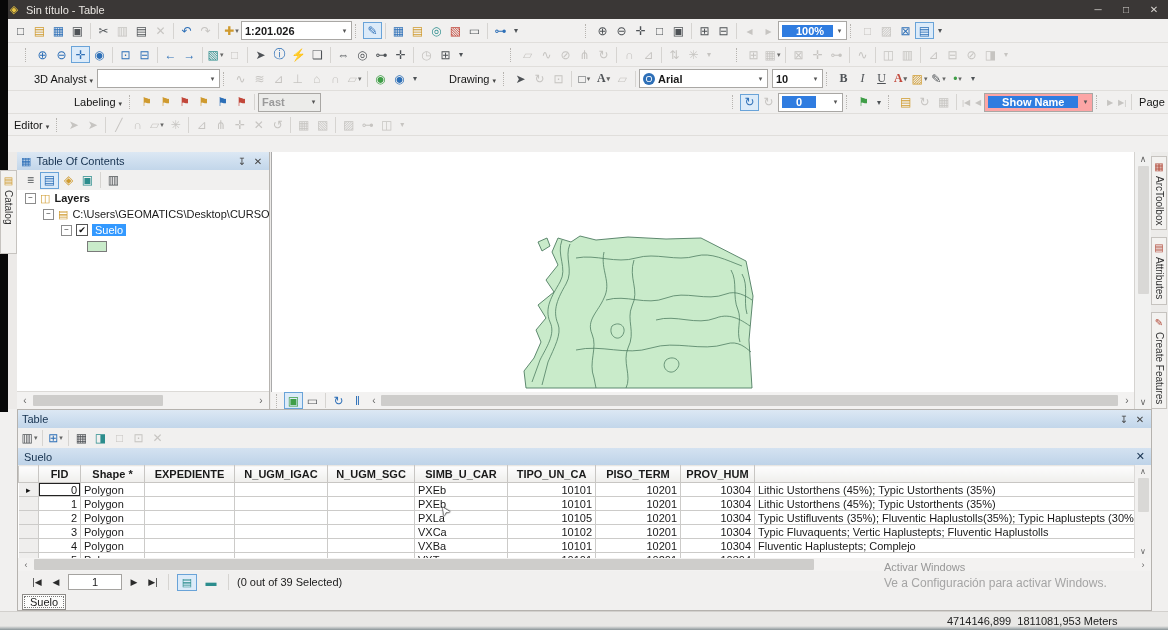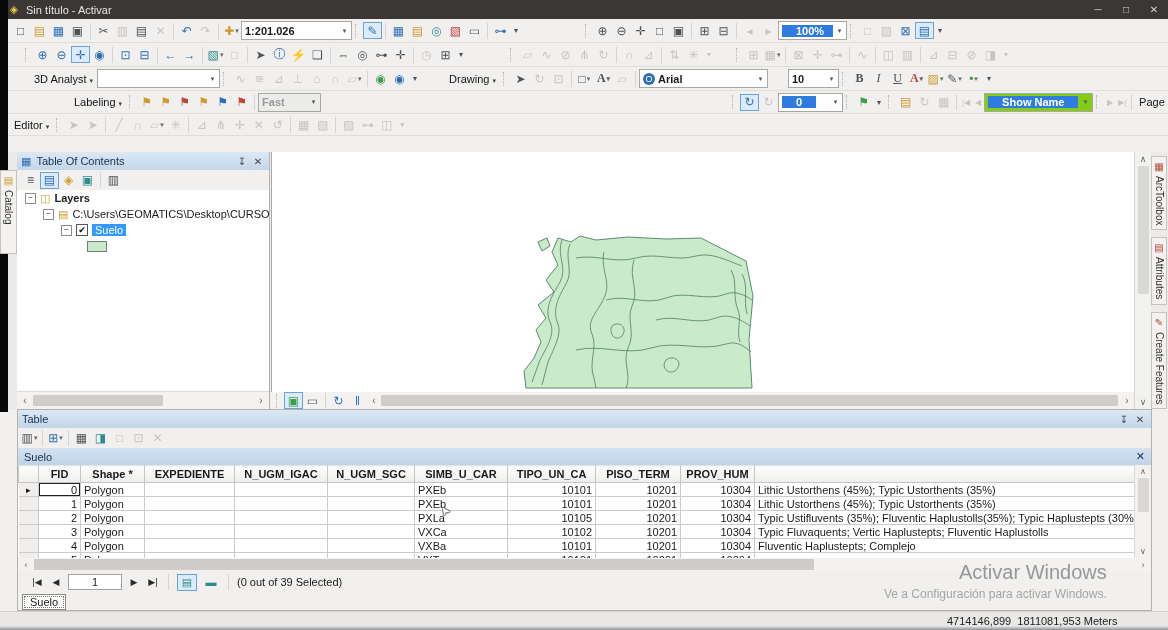--- a/index.html
+++ b/index.html
@@ -95,35 +95,35 @@
   .navbtn{color:#2b2b2b;font-size:9px;min-width:14px;text-align:center;}
   .recbox{width:52px;height:14px;border:1px solid #a5a3a0;background:#fff;text-align:center;line-height:14px;}
   .viewbtn{width:18px;height:15px;display:flex;align-items:center;justify-content:center;color:#2c8d8d;font-size:11px;}
   .viewbtn.act{border:1px solid #69a3d8;background:#dcebf9;}
   .tabrow{height:17px;display:flex;align-items:center;padding-left:4px;}
   .sheet-tab{border:1px solid #8d8b88;background:#fcfcfb;padding:0 7px;height:14px;line-height:14px;outline:1px dotted #777;outline-offset:-3px;}
   
   .statusbar{position:absolute;top:611px;left:0;width:1168px;height:19px;background:#e9e8e6;border-top:1px solid #d2d0cd;}
   .coords{position:absolute;left:947px;top:3px;white-space:pre;color:#222;}
   .watermark{position:absolute;left:884px;top:561px;z-index:6;pointer-events:none;}
-  .wm1{font-size:20px;color:rgba(145,145,145,.95);text-align:right;}
+  .wm1{font-size:11px;color:rgba(145,145,145,.95);}
   .wm2{font-size:12px;color:rgba(160,160,160,.95);margin-top:3px;}
   .leftstrip{position:absolute;left:0;top:0;width:8px;height:412px;background:#080808;z-index:2;}
   .bottomedge{position:absolute;left:0;top:626px;width:1168px;height:4px;background:linear-gradient(rgba(80,95,100,0),rgba(60,80,88,.55));z-index:7;}
   .cursor{position:absolute;left:440px;top:504px;z-index:9;font-size:12px;color:#fff;
           text-shadow:0 0 1px #000,0 0 1px #000,0 0 2px #000;transform:rotate(-122deg);}
 </style>
 </head>
 <body>
 
 <div class="app">
 
   <div class="titlebar">
     <span class="logo">◈</span>
-    <span>Sin título - Activar</span>
+    <span>Sin título - Table</span>
     <div class="wctrls">
 
     <span>─</span>
         <span>□</span>
         <span>✕</span>
       </div>
   </div>
 
 
   <div class="trow r1">
@@ -293,21 +293,21 @@
         <span class="tbi" data-cls="en dd">□</span>
         <span class="tbi" data-cls="en dd bold">A</span>
         <span class="tbi" data-cls="dis">▱</span>
         <span class="tbi" data-cls="sep"></span>
       </div>
     <div class="combo" style="width:124px">
       <span class="fbadge">O</span>
       <span class="val">Arial</span>
       <span class="arr">▾</span>
     </div>
-    <div class="combo" style="width:46px;margin-left:20px">
+    <div class="combo" style="width:46px;margin-left:4px">
       <span class="val">10</span>
       <span class="arr">▾</span>
     </div>
     <div class="tseg">
 
     <span class="tbi" data-cls="en bold">B</span>
         <span class="tbi" data-cls="en ital">I</span>
         <span class="tbi" data-cls="en und">U</span>
         <span class="tbi" data-cls="red dd bold">A</span>
         <span class="tbi" data-cls="amber dd">▨</span>
@@ -351,21 +351,21 @@
       </div>
     <div class="tseg">
 
     <span class="tbi" data-cls="amber">▤</span>
         <span class="tbi" data-cls="dis">↻</span>
         <span class="tbi" data-cls="dis">▦</span>
         <span class="tbi" data-cls="sep"></span>
         <span class="tbi" data-cls="dis sm">|◀</span>
         <span class="tbi" data-cls="dis sm">◀</span>
       </div>
-    <div class="combo sel" style="width:104px;background:#84cc16">
+    <div class="combo sel" style="width:104px;background:#fca5a5">
       <span class="val">Show Name</span>
       <span class="arr">▾</span>
     </div>
     <div class="tseg">
 
     <span class="tbi" data-cls="dis sm">▶</span>
         <span class="tbi" data-cls="dis sm">▶|</span>
         <span class="tbi" data-cls="sep"></span>
       </div>
     <span class="tlabel dd">Page Text</span>

